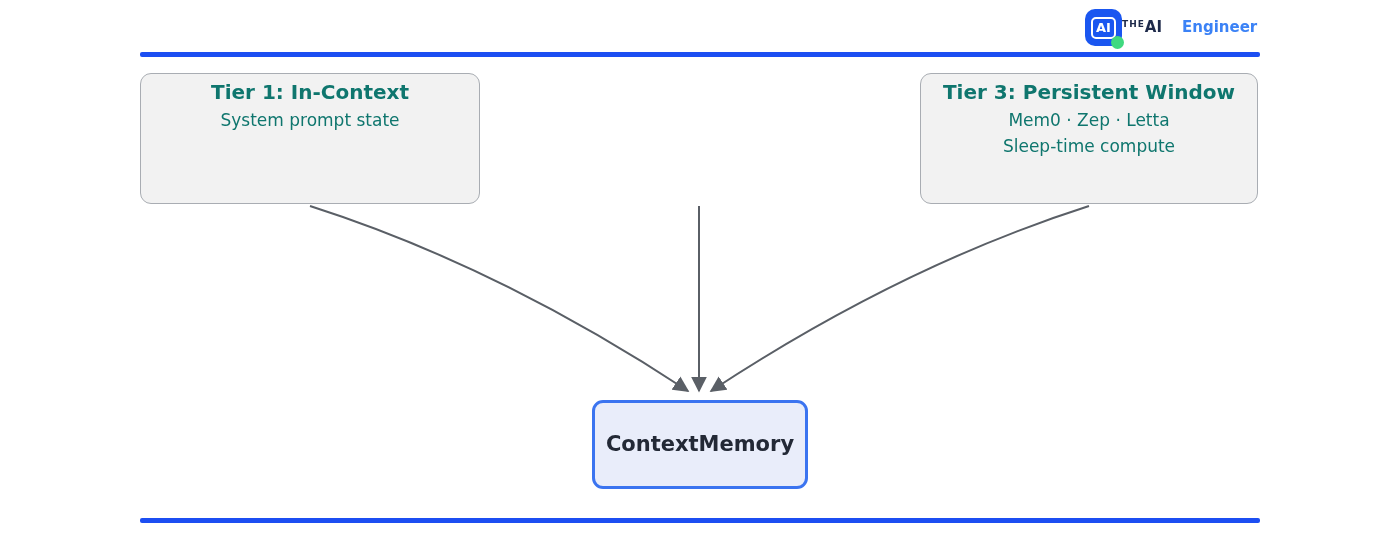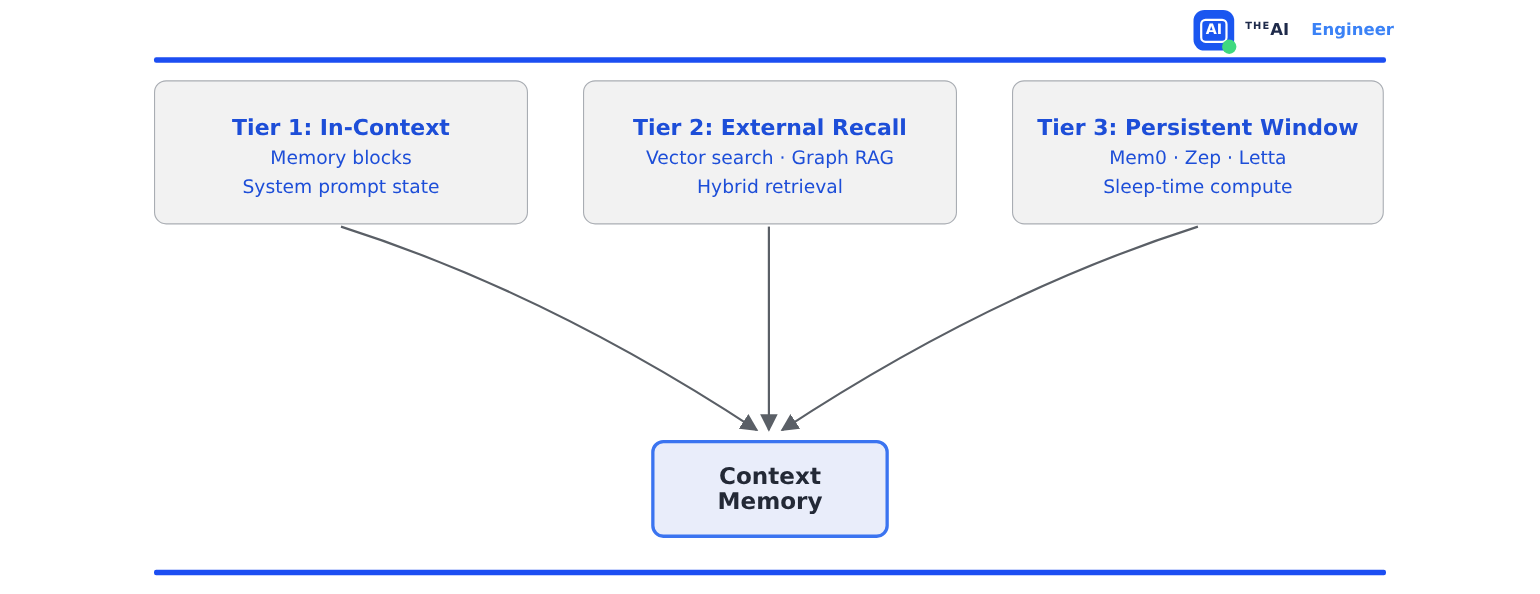--- a/index.html
+++ b/index.html
@@ -14,21 +14,21 @@
   .rule {
     position: absolute; left: 140px; width: 1120px; height: 5px;
     background: #1c4ef2; border-radius: 2px;
   }
   .rule-top { top: 52px; }
   .rule-bottom { top: 518px; }
 
   
   .brand {
     position: absolute; top: 9px; left: 1085px;
-    display: flex; align-items: center; gap: 10px;
+    display: flex; align-items: center; 
   }
   .brand-icon {
     position: relative; width: 37px; height: 37px;
     background: #1a56f0; border-radius: 10px;
     display: flex; align-items: center; justify-content: center;
   }
   .brand-icon-text {
     color: #ffffff; font-weight: 700; font-size: 13px; line-height: 1;
     border: 2px solid #ffffff; border-radius: 5px; padding: 2px 3px 3px;
   }
@@ -42,40 +42,40 @@
     font-size: 9px; font-weight: 600; letter-spacing: 1px; color: #1e2a4a;
   }
   .brand-name { font-size: 15px; font-weight: 700; white-space: nowrap; }
   .brand-ai { color: #1e2a4a; }
   .brand-eng { color: #3b82f6; margin-left: 20px; }
 
   
   .tier-node {
     position: absolute; top: 73px; width: 340px; height: 131px;
     background: #f2f2f2; border: 1.5px solid #a9adb3; border-radius: 11px;
-    text-align: center; padding-top: 28px; color: #1d4ed8;
+    text-align: center; padding-top: 4px; color: #0f766e;
   }
   .tier-1 { left: 140px; }
   .tier-2 { left: 530px; }
   .tier-3 { left: 920px; width: 338px; }
   .tier-title { font-size: 20px; font-weight: 700; line-height: 28px; margin-bottom: 1px; }
   .tier-line { font-size: 17px; line-height: 26px; }
 
   
   .edges {
     position: absolute; inset: 0; width: 1400px; height: 540px;
     pointer-events: none;
   }
   .edge { stroke: #5a5f66; stroke-width: 2; fill: none; }
 
   
   .target-node {
     position: absolute; left: 592px; top: 400px; width: 216px; height: 89px;
     background: #e9edfa; border: 3px solid #3b74f0; border-radius: 11px;
-    display: flex; flex-direction: column; align-items: center; justify-content: center;
+    display: flex; flex-direction: row; align-items: center; justify-content: center;
     color: #232936; font-size: 21px; font-weight: 700; line-height: 23px;
     text-align: center;
   }
 </style>
 </head>
 <body>
 
 <div class="canvas">
 
   <div class="rule rule-top"></div>
@@ -100,29 +100,23 @@
         <path d="M0,0 L10,5 L0,10 z" fill="#5a5f66"></path>
       </marker>
     </defs>
     <path class="edge" d="M310,206 Q498,266 688,391" marker-end="url(#arrowhead)"></path>
     <path class="edge" d="M699,206 L699,391" marker-end="url(#arrowhead)"></path>
     <path class="edge" d="M1089,206 Q901,266 711,391" marker-end="url(#arrowhead)"></path>
   </svg>
 
   <div class="tier-node tier-1">
     <div class="tier-title">Tier 1: In-Context</div>
-    <div class="tier-line">Memory blocks</div>
     <div class="tier-line">System prompt state</div>
   </div>
 
-  <div class="tier-node tier-2">
-    <div class="tier-title">Tier 2: External Recall</div>
-    <div class="tier-line">Vector search · Graph RAG</div>
-    <div class="tier-line">Hybrid retrieval</div>
-  </div>
 
   <div class="tier-node tier-3">
     <div class="tier-title">Tier 3: Persistent Window</div>
     <div class="tier-line">Mem0 · Zep · Letta</div>
     <div class="tier-line">Sleep-time compute</div>
   </div>
 
   <div class="target-node">
     <div>Context</div>
     <div>Memory</div>

